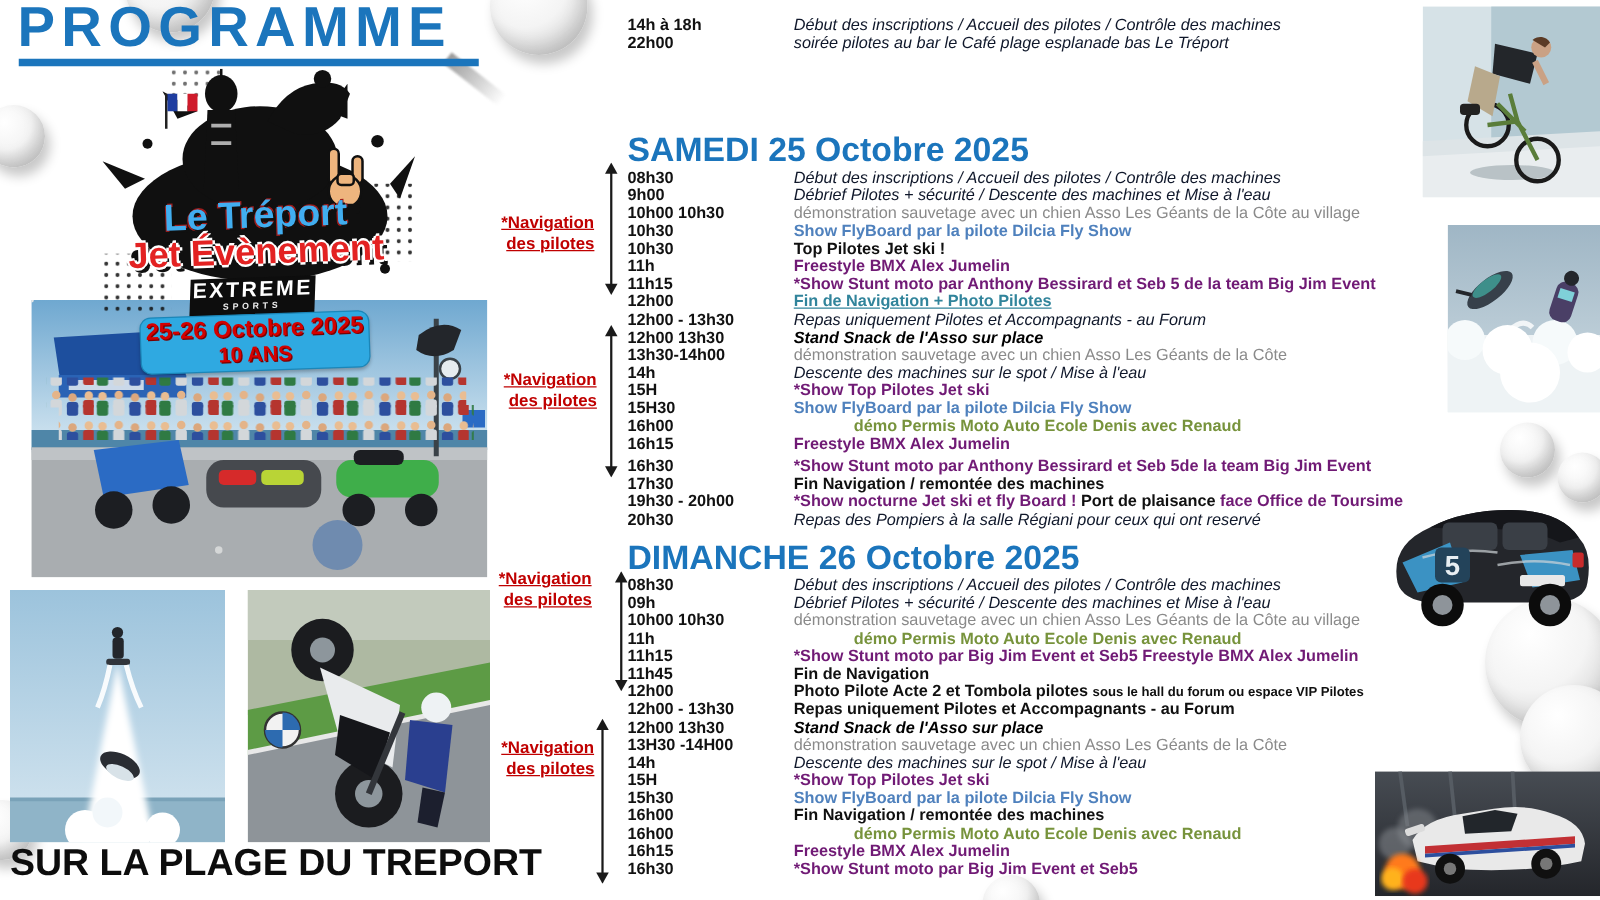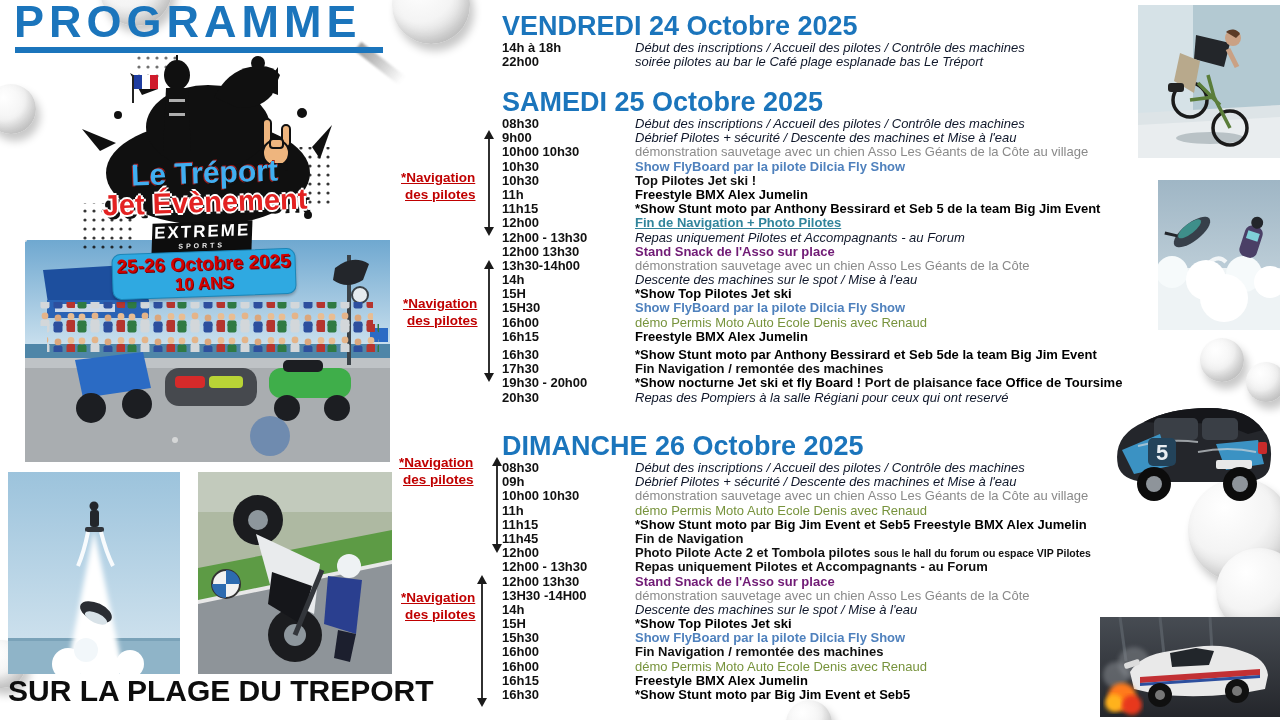--- a/index.html
+++ b/index.html
@@ -49,36 +49,36 @@
   .photo-jetski-air{left:1158px;top:180px;width:122px;height:150px;}
   .photo-smart{left:1098px;top:390px;width:182px;height:118px;overflow:visible;}
   .photo-rally{left:1100px;top:617px;width:180px;height:100px;}
 
   .footer-text{position:absolute;left:8px;top:674px;font-size:30px;font-weight:800;
     color:#0d0d0d;white-space:nowrap;}
 
   
   .day{position:absolute;width:690px;}
   .day-0{left:502px;top:12px;}
-  .day-1{left:502px;top:88px;}
+  .day-1{left:502px;top:106px;}
   .day-2{left:502px;top:432px;}
   .day-title{font-size:27px;font-weight:800;color:#1b75bc;line-height:28px;white-space:nowrap;}
   .rows{margin-top:1px;}
   .row{display:flex;height:14.2px;line-height:14.2px;white-space:nowrap;font-size:13px;}
   .row.gap{margin-top:4px;}
   .time{flex:0 0 133px;font-weight:700;color:#111;}
   .desc{flex:1;}
   .st-italic{font-style:italic;color:#0f172a;}
   .st-bold{font-weight:700;color:#101010;}
   .st-gray{color:#8a8a8a;text-align:right;}
   .st-blue{color:#4f81bd;font-weight:700;}
-  .st-red{color:#000000;font-weight:700;}
+  .st-red{color:#701a75;font-weight:700;}
   .st-teal{color:#31849b;font-weight:700;text-decoration:underline;text-align:right;}
-  .st-gold{color:#701a75;font-weight:700;}
-  .st-olive{color:#77933c;font-weight:400;}
+  .st-gold{color:#000000;font-weight:700;font-style:italic;}
+  .st-olive{color:#77933c;font-weight:700;margin-left:48px;}
   .st-bold-small{font-weight:700;color:#101010;font-size:10.5px;margin-top:36px;}
 
   
   .nav-label{position:absolute;font-size:13.5px;font-weight:700;color:#c00000;
     text-decoration:underline;line-height:16.5px;white-space:nowrap;}
   .nav-arrow{position:absolute;}
 </style>
 </head>
 <body>
 
@@ -249,21 +249,20 @@
       <line x1="97" y1="163" x2="124" y2="98" stroke="#33363b" stroke-width="5"></line>
       <circle cx="151" cy="94" r="12" fill="#eef2f4"></circle>
       <polygon points="130,104 164,108 158,162 126,152" fill="#2a3f8f"></polygon>
       <polygon points="140,158 158,162 152,190 136,186" fill="#1c1f2e"></polygon>
     </svg>
   </div>
 
   <div class="footer-text">SUR LA PLAGE DU TREPORT</div>
 
   <div class="day day-0">
-    <div class="day-title">VENDREDI 24 Octobre 2025</div>
     <div class="rows">
         <div class="row">
           <span class="time">14h à 18h</span>
           <span class="desc"><span class="st-italic">Début des inscriptions / Accueil des pilotes / Contrôle des machines</span></span>
         </div>
         <div class="row">
           <span class="time">22h00</span>
           <span class="desc"><span class="st-italic">soirée pilotes au bar le Café plage esplanade bas Le Tréport</span></span>
         </div>
       </div>

